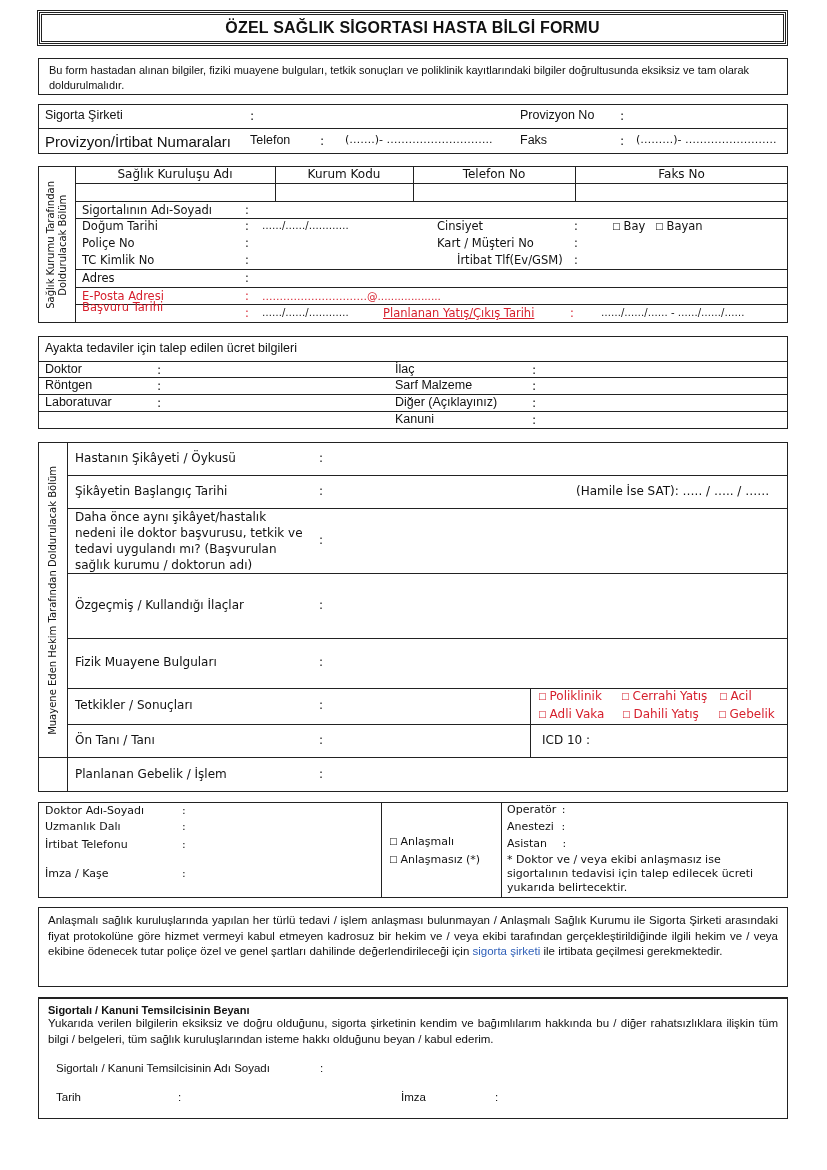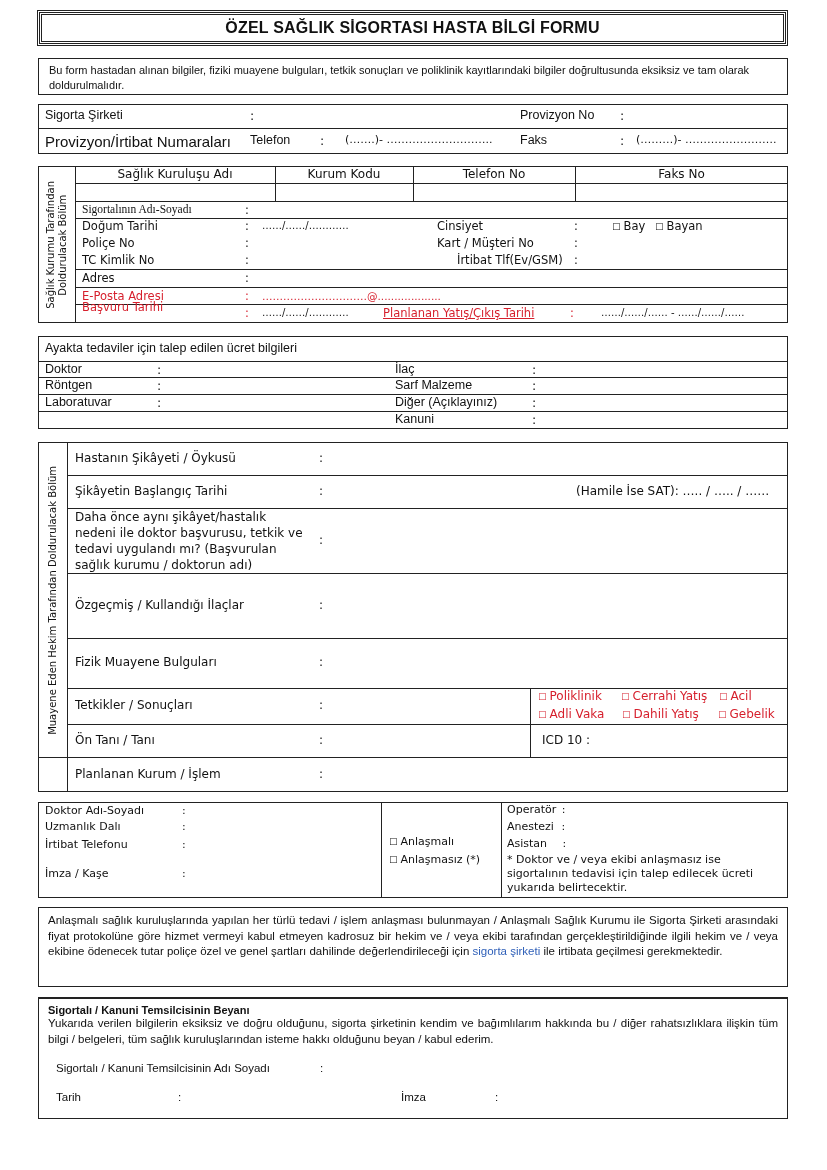--- a/index.html
+++ b/index.html
@@ -78,21 +78,21 @@
 <div class="abs" style="left:76px; top:184px; width:198px; height:16px;"></div>
 <div class="abs" style="left:276px; top:184px; width:136px; height:16px;"></div>
 <div class="abs" style="left:414px; top:184px; width:160px; height:16px;"></div>
 <div class="abs" style="left:576px; top:184px; width:211px; height:16px;"></div>
 
 <div class="hline" style="left:75px; top:218px; width:713px;"></div>
 <div class="hline" style="left:75px; top:269px; width:713px;"></div>
 <div class="hline" style="left:75px; top:287px; width:713px;"></div>
 <div class="hline" style="left:75px; top:304px; width:713px;"></div>
 
-<div class="cell" style="left:82px; top:203px;font-family:Liberation Serif, serif;">Sigortalının Adı-Soyadı</div>
+<div class="cell" style="left:82px; top:203px;">Sigortalının Adı-Soyadı</div>
 <div class="cell" style="left:245px; top:203px;">:</div>
 <div class="abs" style="left:258px; top:202px; width:520px; height:15px;"></div>
 
 <div class="cell" style="left:82px; top:219px;">Doğum Tarihi</div>
 <div class="cell" style="left:245px; top:219px;">:</div>
 <div class="cell" style="left:262px; top:220px; font-size:10px;">……/……/…………</div>
 <div class="cell" style="left:437px; top:219px;">Cinsiyet</div>
 <div class="cell" style="left:574px; top:219px;">:</div>
 <div class="cell" style="left:600px; top:219px;margin-left:12px;"><span class="cb">□</span><span>Bay</span></div>
 <div class="cell" style="left:655px; top:219px;"><span class="cb">□</span><span>Bayan</span></div>
@@ -204,21 +204,21 @@
 <div class="lbl red" style="left:538px; top:707px;"><span class="cb">□</span><span>Adli Vaka</span></div>
 <div class="lbl red" style="left:622px; top:707px;"><span class="cb">□</span><span>Dahili Yatış</span></div>
 <div class="lbl red" style="left:718px; top:707px;"><span class="cb">□</span><span>Gebelik</span></div>
 
 <div class="lbl" style="left:75px; top:733px;">Ön Tanı / Tanı</div>
 <div class="lbl" style="left:319px; top:733px;">:</div>
 <div class="abs" style="left:335px; top:727px; width:190px; height:27px;"></div>
 <div class="lbl" style="left:542px; top:733px;">ICD 10 :</div>
 <div class="abs" style="left:596px; top:727px; width:185px; height:27px;"></div>
 
-<div class="lbl" style="left:75px; top:767px;">Planlanan Kurum / İşlem</div>
+<div class="lbl" style="left:75px; top:767px;">Planlanan Gebelik / İşlem</div>
 <div class="lbl" style="left:319px; top:767px;">:</div>
 <div class="abs" style="left:335px; top:761px; width:445px; height:27px;"></div>
 
 <div class="box-outer" style="left:38px; top:802px; width:750px; height:96px;"></div>
 <div class="vline" style="left:381px; top:802px; height:96px;"></div>
 <div class="vline" style="left:501px; top:802px; height:96px;"></div>
 
 <div class="small" style="left:45px; top:804px;">Doktor Adı-Soyadı</div>
 <div class="small" style="left:182px; top:804px;">:</div>
 <div class="abs" style="left:195px; top:804px; width:180px; height:14px;"></div>

